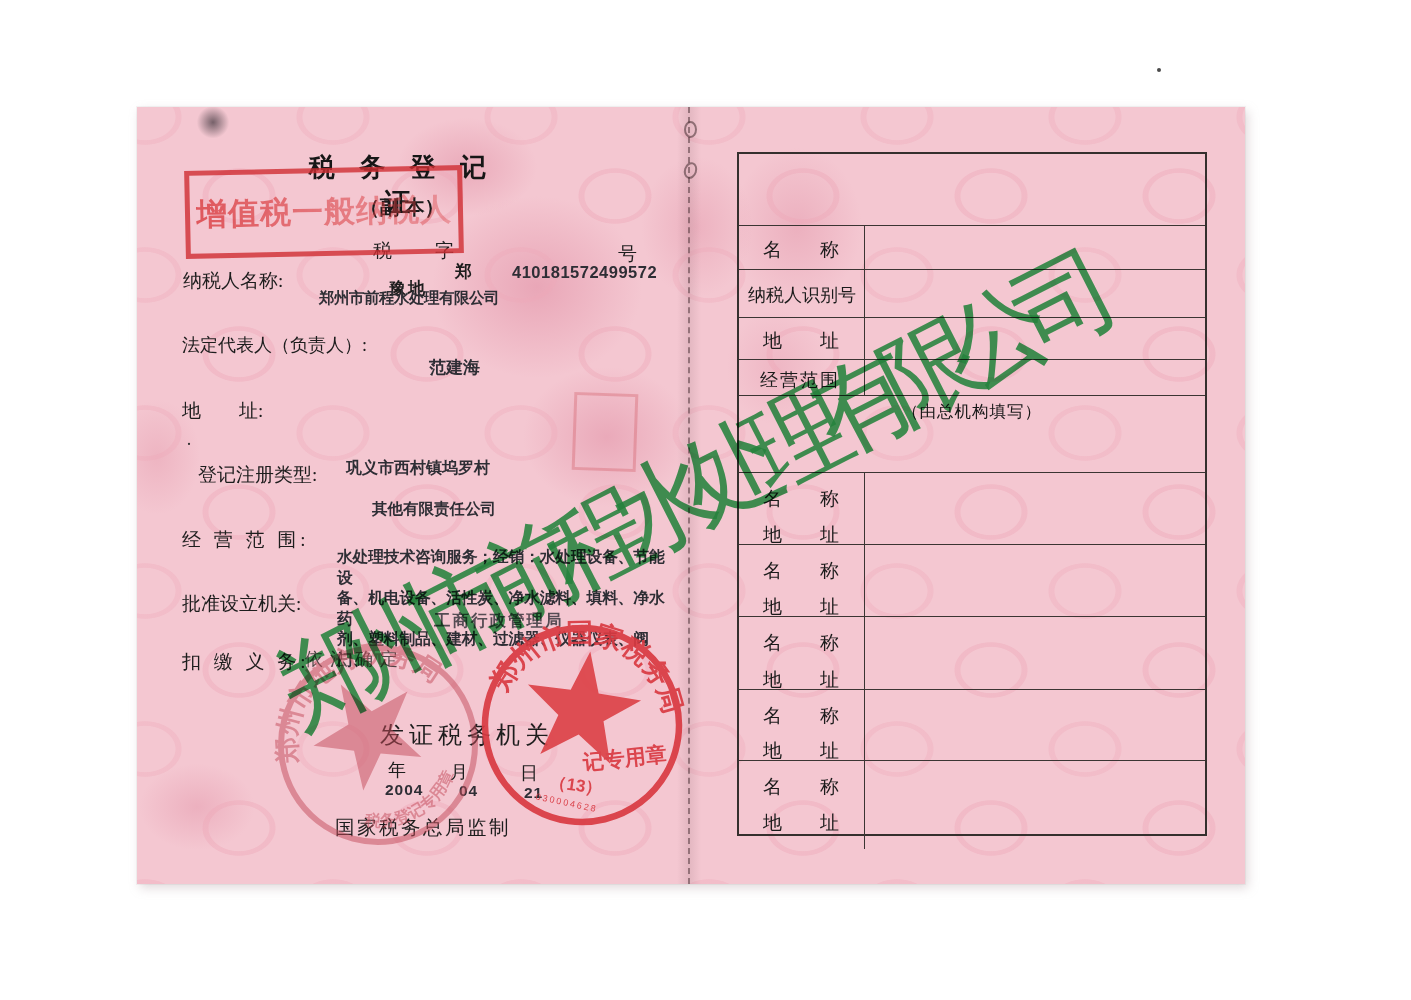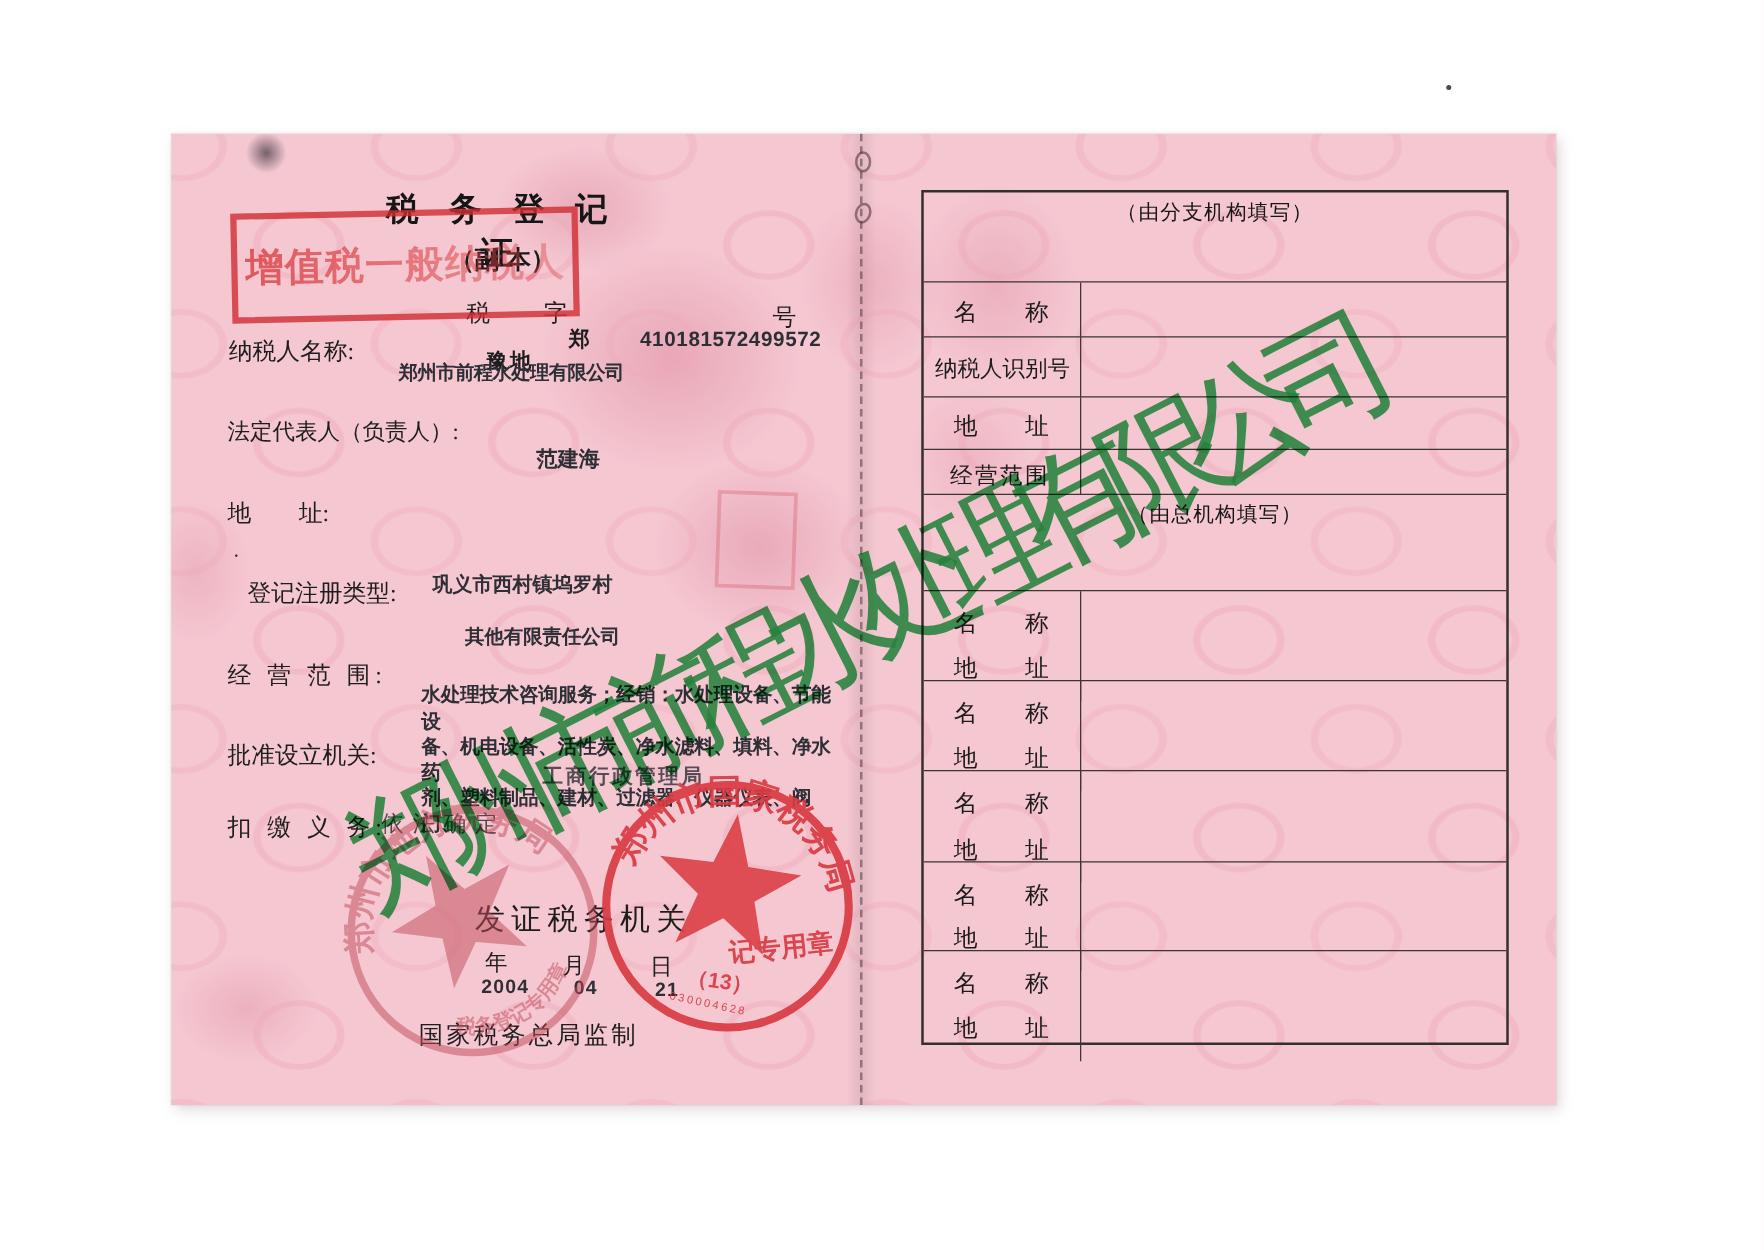--- a/index.html
+++ b/index.html
@@ -159,21 +159,20 @@
     <span class="abs lbl-text y-label">年</span>
     <span class="abs lbl-text m-label">月</span>
     <span class="abs lbl-text d-label">日</span>
     <span class="abs val-text y-val">2004</span>
     <span class="abs val-text m-val">04</span>
     <span class="abs val-text d-val">21</span>
     <span class="abs lbl-text footer-line">国家税务总局监制</span>
 
     <div class="abs rtable">
       <div class="rrow first rhdr" style="top:0;height:71px;">
-        <div class="t2">（由分支机构填写）</div>
       </div>
       <div class="rrow" style="top:71px;height:44px;">
         <div class="rcell-lbl">
           <div class="row-lab" style="padding:11px 0 0 24px;">名　　称</div>
         </div>
       </div>
       <div class="rrow" style="top:115px;height:48px;">
         <div class="rcell-lbl">
           <div class="row-lab" style="padding:13px 0 0 9px;font-size:18px;">纳税人识别号</div>
         </div>

